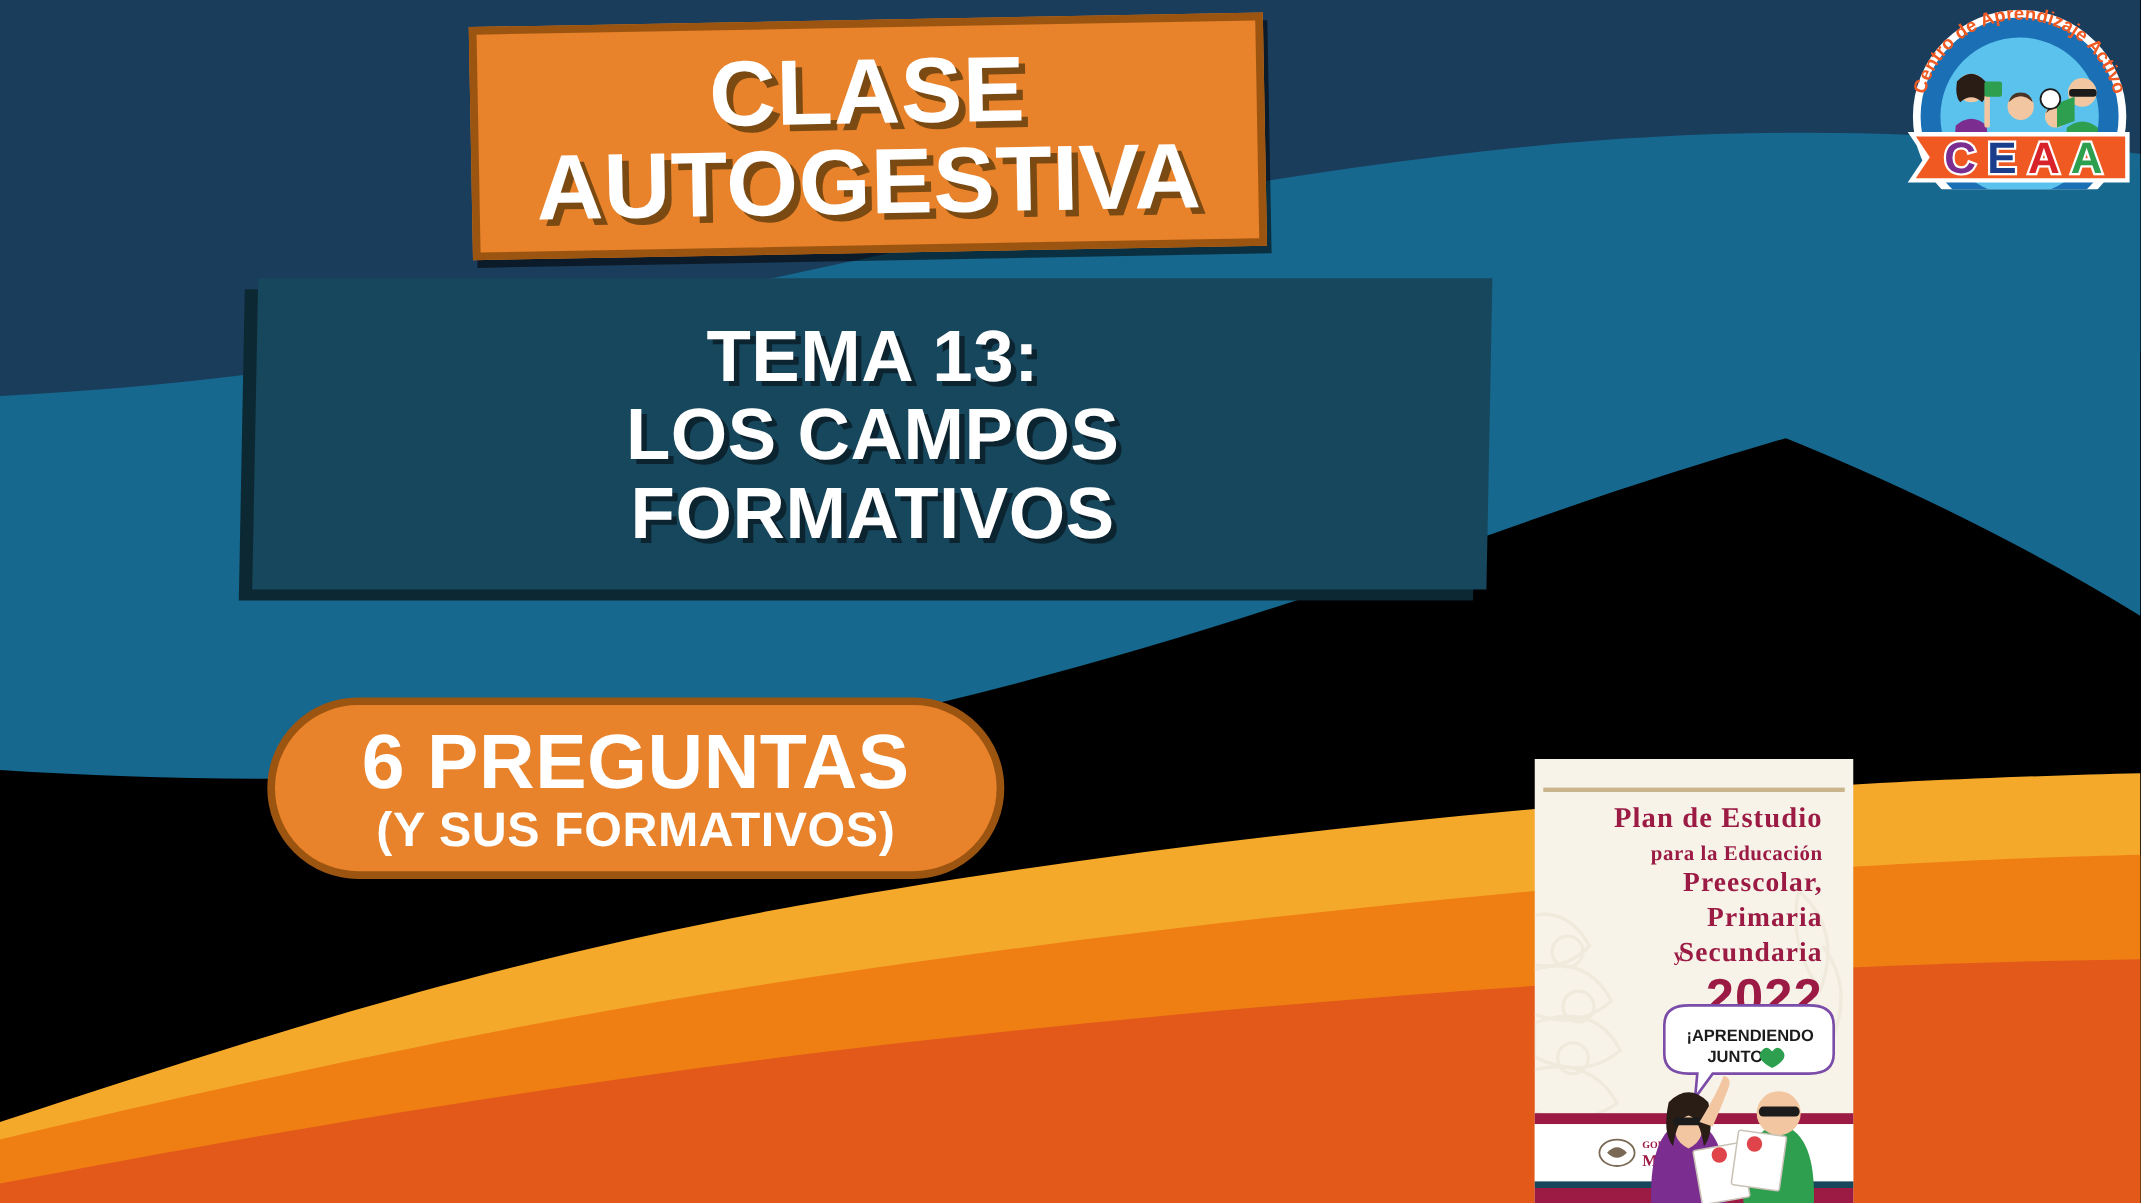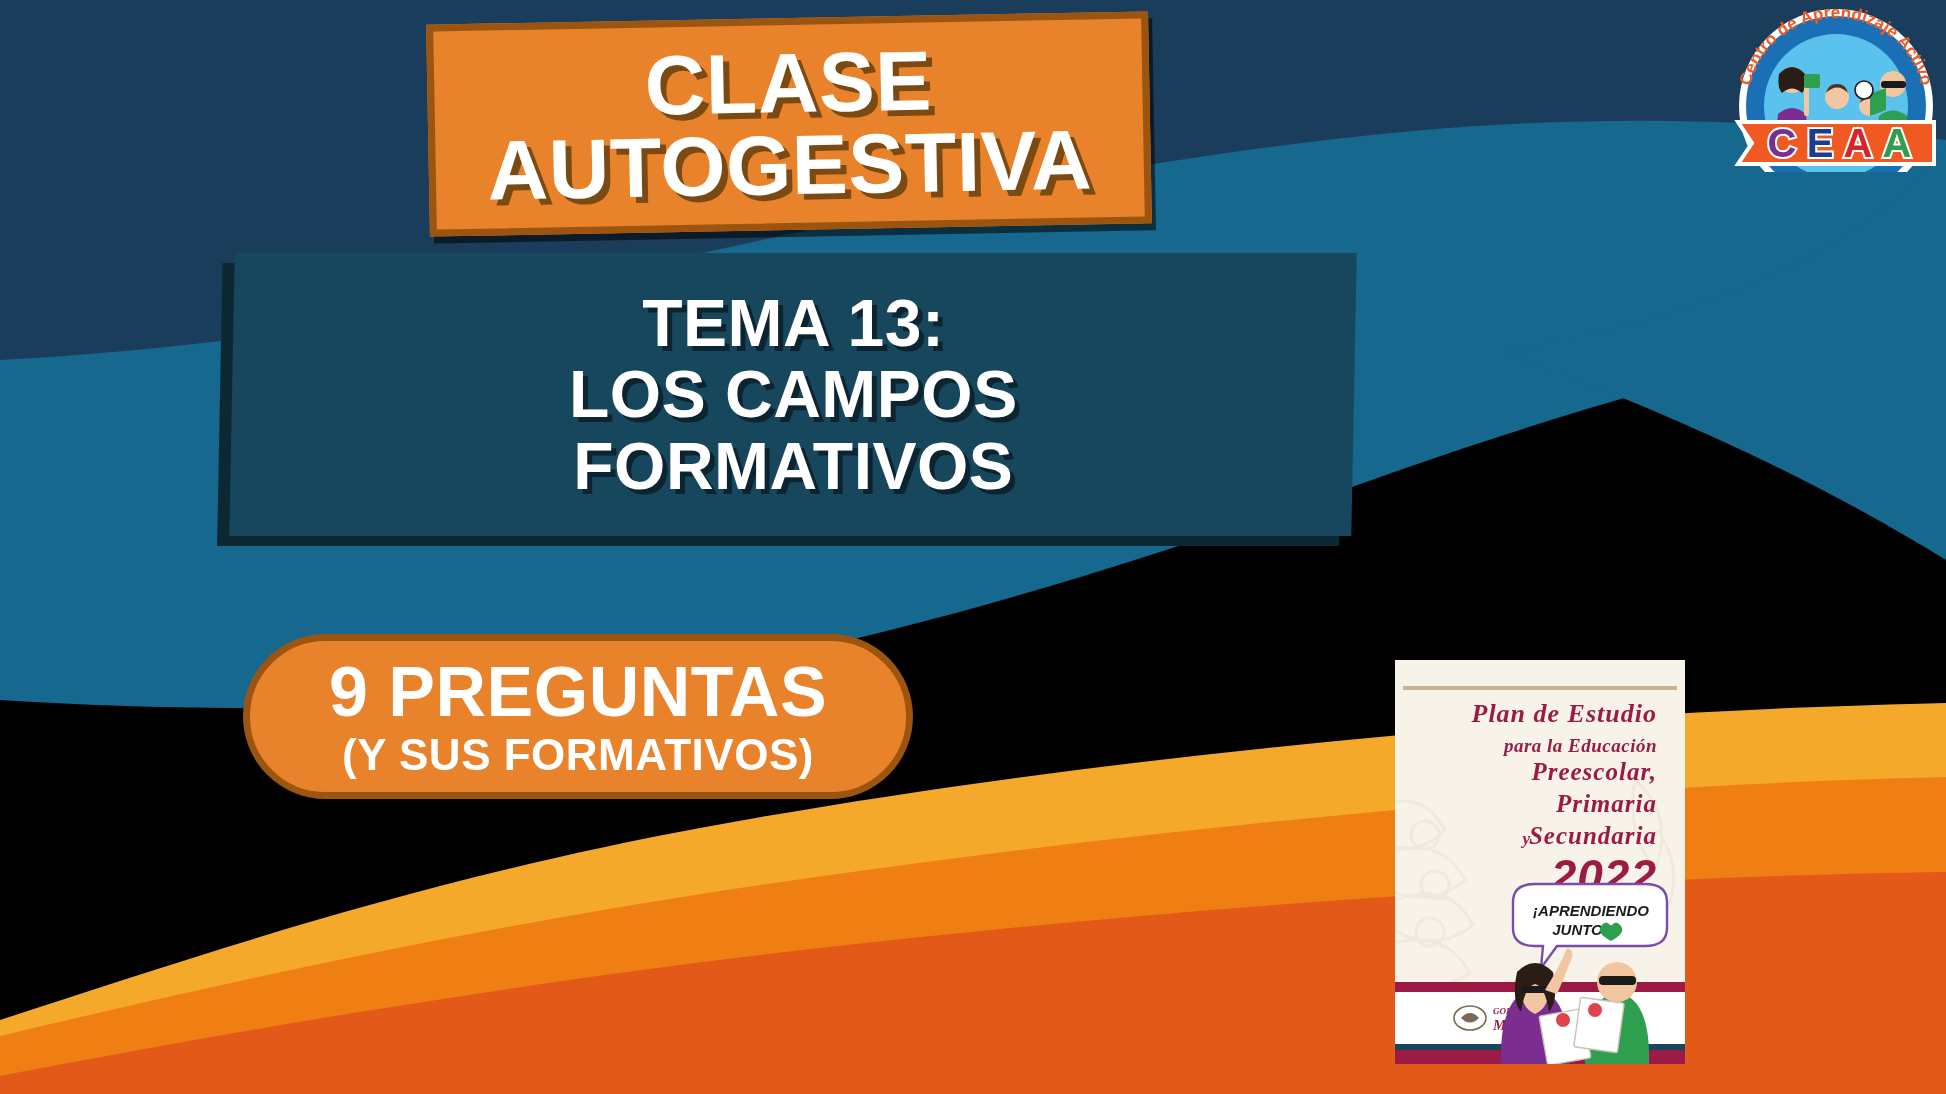--- a/index.html
+++ b/index.html
@@ -218,25 +218,25 @@
 
   <div class="subject-box">
     <div class="subject-inner">
       <div class="subject-line">TEMA 13:</div>
       <div class="subject-line">LOS CAMPOS</div>
       <div class="subject-line">FORMATIVOS</div>
     </div>
   </div>
 
   <div class="pill">
-    <div class="pill-main">9 PREGUNTAS</div>
+    <div class="pill-main">6 PREGUNTAS</div>
     <div class="pill-sub">(Y SUS FORMATIVOS)</div>
   </div>
 
-  <div class="book" style="left:1395px; top:660px; width:290px; height:404px;font-style:italic;">
+  <div class="book" style="left:1395px; top:690px; width:290px; height:404px;">
     <svg viewBox="0 0 290 404" width="290" height="404">
 
       <rect x="0" y="0" width="290" height="404" fill="#F7F3E9"></rect>
 
       <g opacity="0.30" fill="none" stroke="#E0D6BF" stroke-width="3">
         <path d="M-20,150 q45,-25 70,20 q-30,30 -70,10 Z"></path>
         <path d="M-10,195 q55,-22 80,25 q-35,30 -80,8 Z"></path>
         <path d="M0,240 q55,-20 78,25 q-34,28 -78,6 Z"></path>
         <path d="M-10,285 q60,-18 85,28 q-38,26 -85,4 Z"></path>
         <circle cx="30" cy="175" r="14"></circle>

